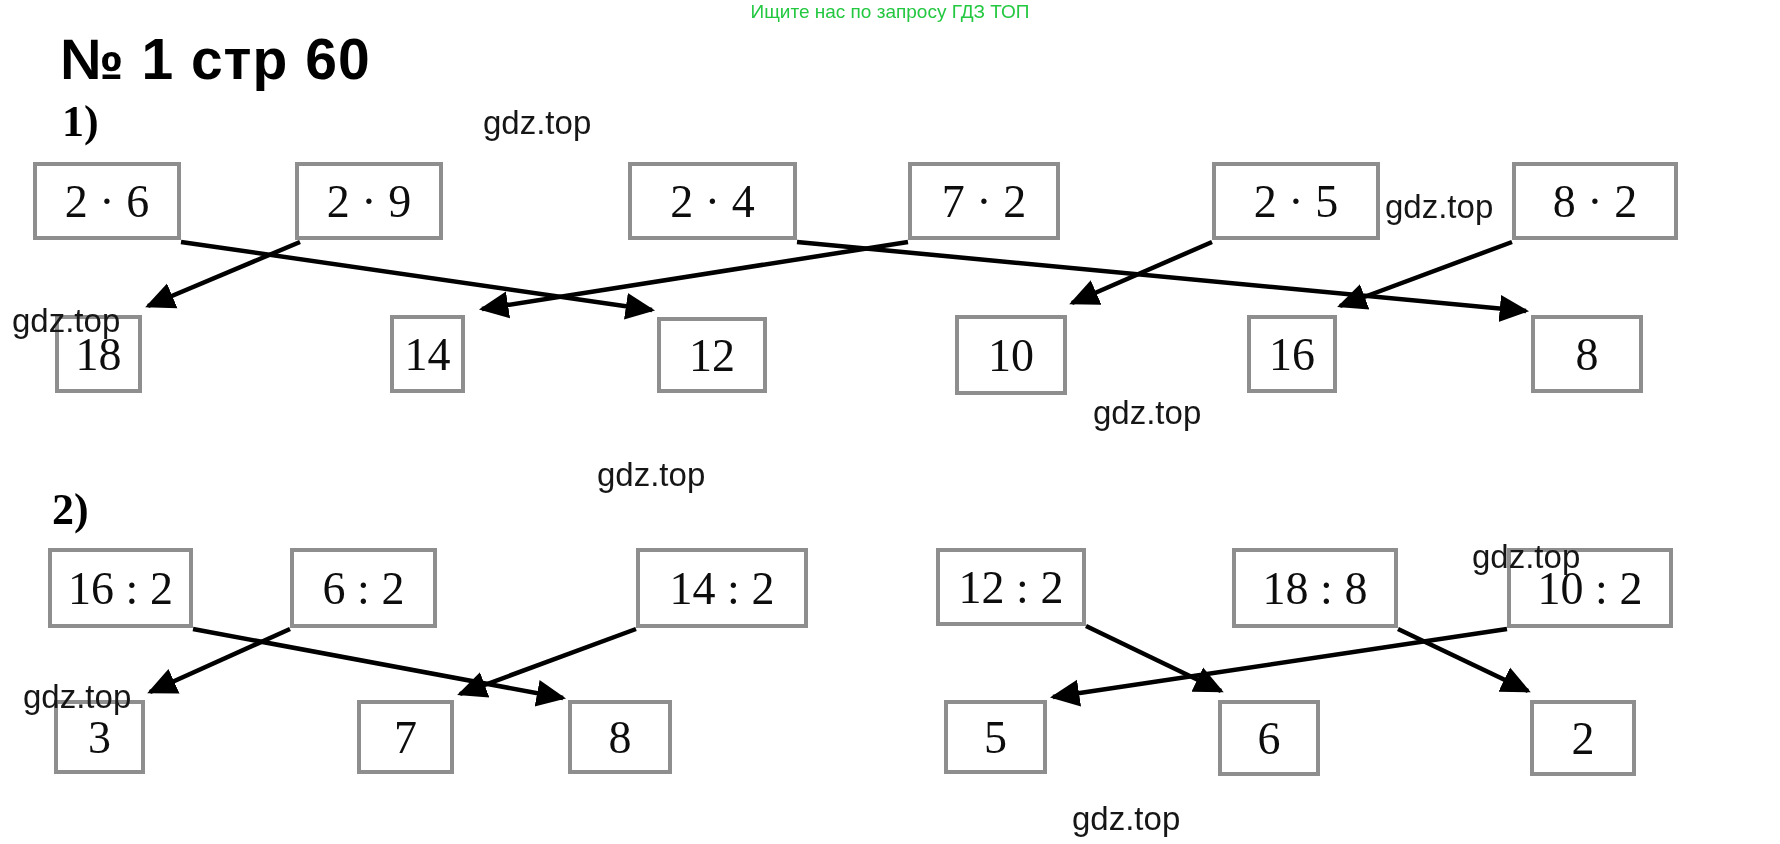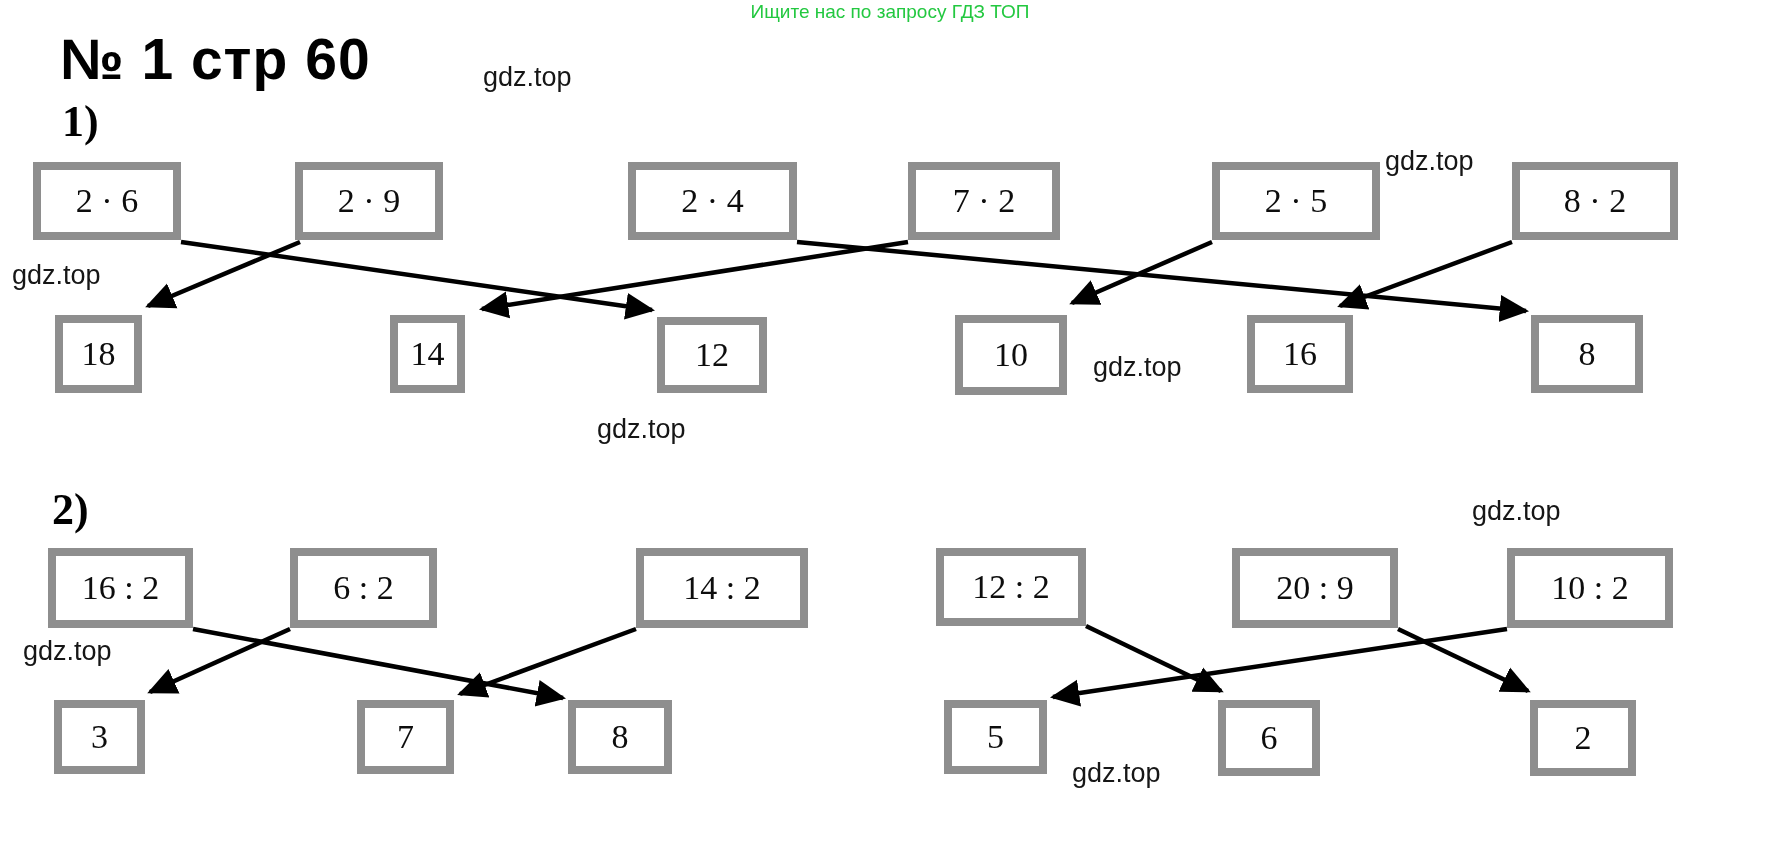--- a/index.html
+++ b/index.html
@@ -22,31 +22,32 @@
     letter-spacing:1px;
   }
   .section-label{
     position:absolute;
     font-family:"Liberation Serif","DejaVu Serif",serif;
     font-weight:700;font-size:44px;color:#000;
   }
   .box{
     position:absolute;
     display:flex;align-items:center;justify-content:center;
-    border:8px solid #4d7c0f;
+    border:4px solid #4d7c0f;
     background:#ffffff;
     box-sizing:border-box;
     font-family:"Liberation Serif","DejaVu Serif",serif;
-    font-size:34px;color:#0d0d0d;
+    font-size:46px;color:#0d0d0d;
     white-space:nowrap;
   }
   .watermark{
     position:absolute;
-    font-size:27px;color:#161616;
+    font-size:33px;color:#161616;
     white-space:nowrap;
+    margin-top:42px;
   }
   .footer{
     position:absolute;left:0;top:812px;width:100%;
     text-align:center;
     font-size:20px;font-weight:700;
     letter-spacing:0.5px;
   }
   svg.arrows{
     position:absolute;left:0;top:0;width:1780px;height:844px;
     pointer-events:none;
@@ -91,27 +92,27 @@
       <div class="box" style="left: 33px; top: 162px; width: 148px; height: 78px; border-color: rgb(142, 142, 142);">2 · 6</div>
       <div class="box" style="left: 295px; top: 162px; width: 148px; height: 78px; border-color: rgb(142, 142, 142);">2 · 9</div>
       <div class="box" style="left: 628px; top: 162px; width: 169px; height: 78px; border-color: rgb(142, 142, 142);">2 · 4</div>
       <div class="box" style="left: 908px; top: 162px; width: 152px; height: 78px; border-color: rgb(142, 142, 142);">7 · 2</div>
       <div class="box" style="left: 1212px; top: 162px; width: 168px; height: 78px; border-color: rgb(142, 142, 142);">2 · 5</div>
       <div class="box" style="left: 1512px; top: 162px; width: 166px; height: 78px; border-color: rgb(142, 142, 142);">8 · 2</div>
       <div class="box" style="left: 48px; top: 548px; width: 145px; height: 80px; border-color: rgb(142, 142, 142);">16 : 2</div>
       <div class="box" style="left: 290px; top: 548px; width: 147px; height: 80px; border-color: rgb(142, 142, 142);">6 : 2</div>
       <div class="box" style="left: 636px; top: 548px; width: 172px; height: 80px; border-color: rgb(142, 142, 142);">14 : 2</div>
       <div class="box" style="left: 936px; top: 548px; width: 150px; height: 78px; border-color: rgb(142, 142, 142);">12 : 2</div>
-      <div class="box" style="left: 1232px; top: 548px; width: 166px; height: 80px; border-color: rgb(142, 142, 142);">20 : 9</div>
+      <div class="box" style="left: 1232px; top: 548px; width: 166px; height: 80px; border-color: rgb(142, 142, 142);">18 : 8</div>
       <div class="box" style="left: 1507px; top: 548px; width: 166px; height: 80px; border-color: rgb(142, 142, 142);">10 : 2</div>
       <div class="box" style="left: 55px; top: 315px; width: 87px; height: 78px; border-color: rgb(142, 142, 142);">18</div>
       <div class="box" style="left: 390px; top: 315px; width: 75px; height: 78px; border-color: rgb(142, 142, 142);">14</div>
       <div class="box" style="left: 657px; top: 317px; width: 110px; height: 76px; border-color: rgb(142, 142, 142);">12</div>
       <div class="box" style="left: 955px; top: 315px; width: 112px; height: 80px; border-color: rgb(142, 142, 142);">10</div>
-      <div class="box" style="left: 1247px; top: 315px; width: 106px; height: 78px; border-color: rgb(142, 142, 142);">16</div>
+      <div class="box" style="left: 1247px; top: 315px; width: 90px; height: 78px; border-color: rgb(142, 142, 142);">16</div>
       <div class="box" style="left: 1531px; top: 315px; width: 112px; height: 78px; border-color: rgb(142, 142, 142);">8</div>
       <div class="box" style="left: 54px; top: 700px; width: 91px; height: 74px; border-color: rgb(142, 142, 142);">3</div>
       <div class="box" style="left: 357px; top: 700px; width: 97px; height: 74px; border-color: rgb(142, 142, 142);">7</div>
       <div class="box" style="left: 568px; top: 700px; width: 104px; height: 74px; border-color: rgb(142, 142, 142);">8</div>
       <div class="box" style="left: 944px; top: 700px; width: 103px; height: 74px; border-color: rgb(142, 142, 142);">5</div>
       <div class="box" style="left: 1218px; top: 700px; width: 102px; height: 76px; border-color: rgb(142, 142, 142);">6</div>
       <div class="box" style="left: 1530px; top: 700px; width: 106px; height: 76px; border-color: rgb(142, 142, 142);">2</div>
     </div>
   <div id="watermarks-layer">
       <span class="watermark" style="left: 483px; top: 62px; color: rgb(22, 22, 22);">gdz.top</span>

